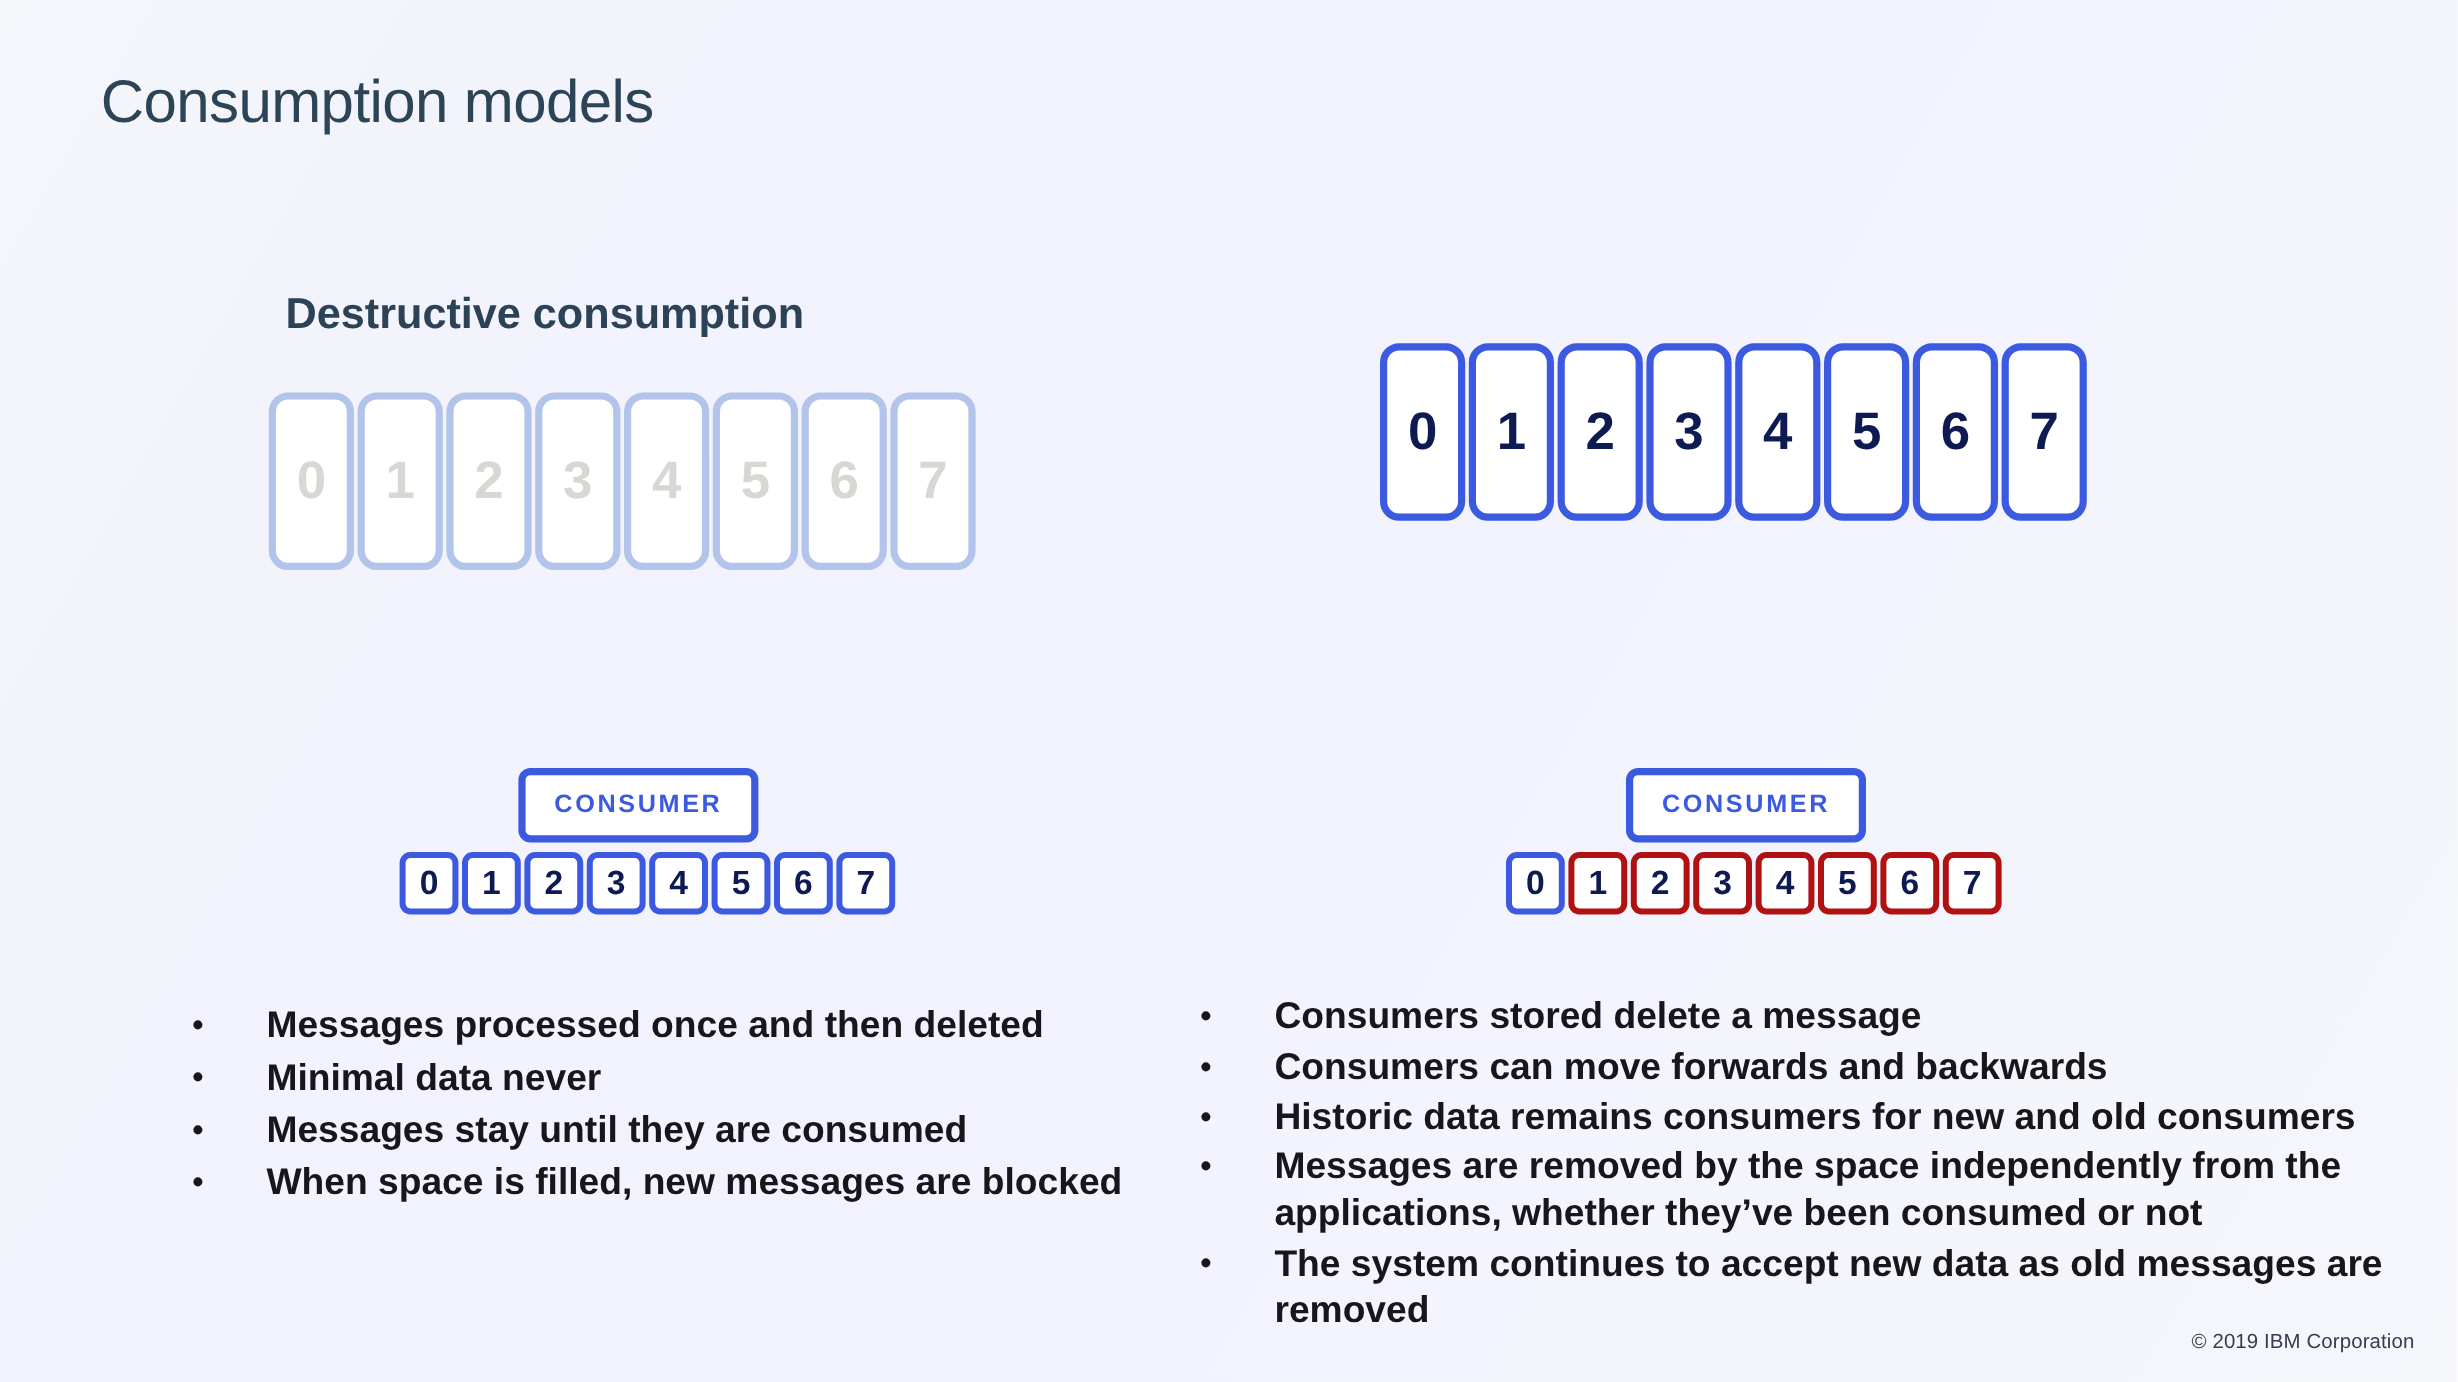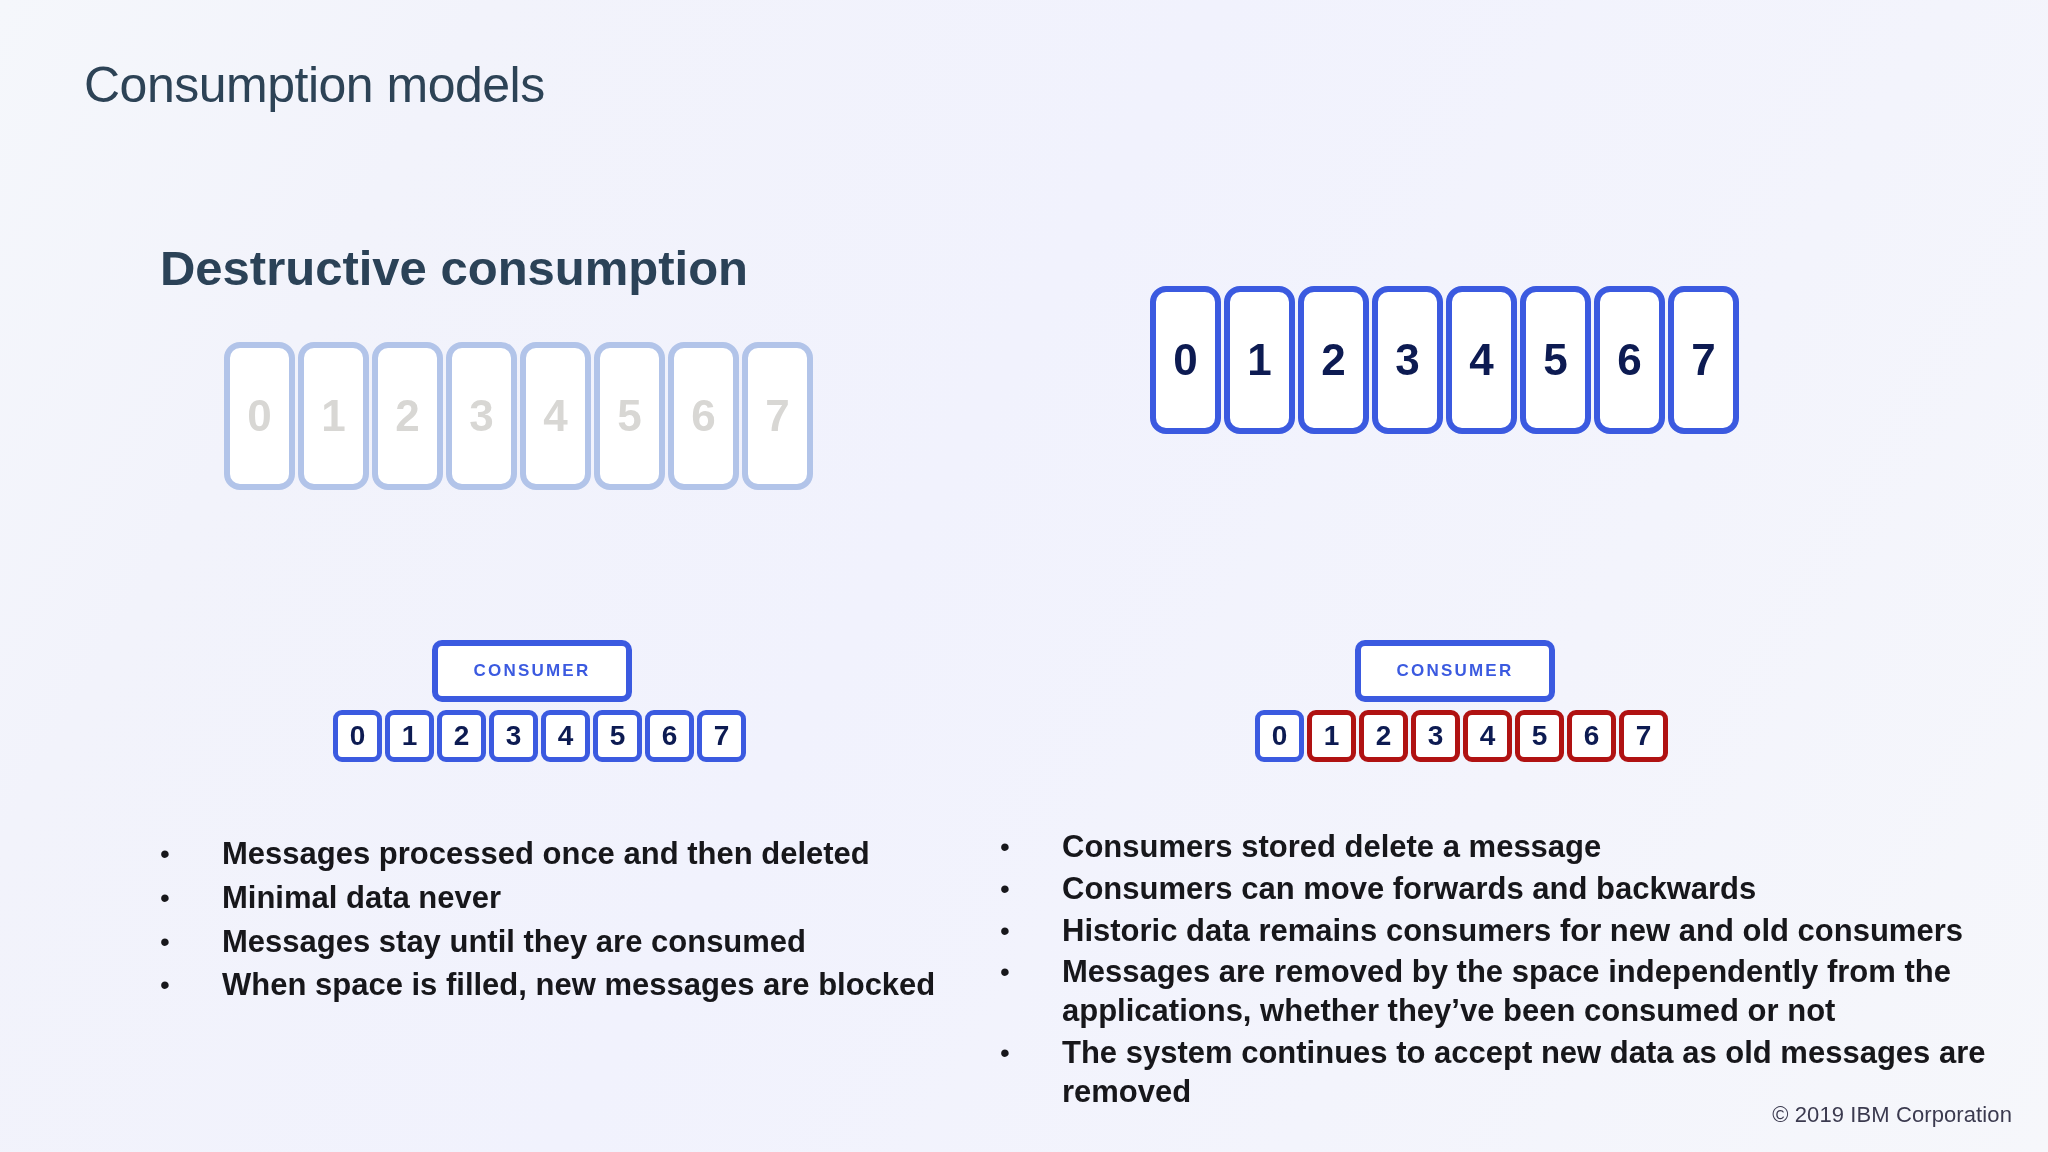--- a/index.html
+++ b/index.html
@@ -33,21 +33,21 @@
 
   
   .column {
     position: absolute;
     top: 240px;
   }
   .column-left  { left: 84px;  width: 960px; }
   .column-right { left: 1010px; width: 1010px; }
 
   .column-heading {
-    font-size: 49px;
+    font-size: 36px;
     font-weight: 700;
     color: #2b4257;
     text-align: center;
     line-height: 1.15;
     white-space: nowrap;
   }
   .column-left  .column-heading { width: 740px; margin-left: 0px; }
   .column-right .column-heading { width: 740px; margin-left: 90px; }
 
   
@@ -90,21 +90,21 @@
 
   .consumer-badge {
     width: 200px;
     height: 62px;
     border: 6px solid #3b5ae0;
     border-radius: 10px;
     background: #ffffff;
     display: flex;
     align-items: center;
     justify-content: center;
-    font-size: 17px;
+    font-size: 21px;
     font-weight: 600;
     letter-spacing: 2.2px;
     color: #3b5ae0;
   }
   .consumer-block-left  .consumer-badge { margin-left: 348px; }
   .consumer-block-right .consumer-badge { margin-left: 345px; }
 
   
   .mini-row {
     display: flex;
@@ -152,21 +152,21 @@
     line-height: 1.38;
     color: #17171b;
   }
   .bullet-text { flex: 1 1 auto; font-weight: bold; }
 
   
   .footer-copyright {
     position: absolute;
     right: 36px;
     bottom: 24px;
-    font-size: 22px;
+    font-size: 17px;
     color: #3b3a4f;
     letter-spacing: 0.1px;
   }
 </style>
 </head>
 <body>
 
 <h1 class="slide-title">Consumption models</h1>
 
 <section class="column column-left">

